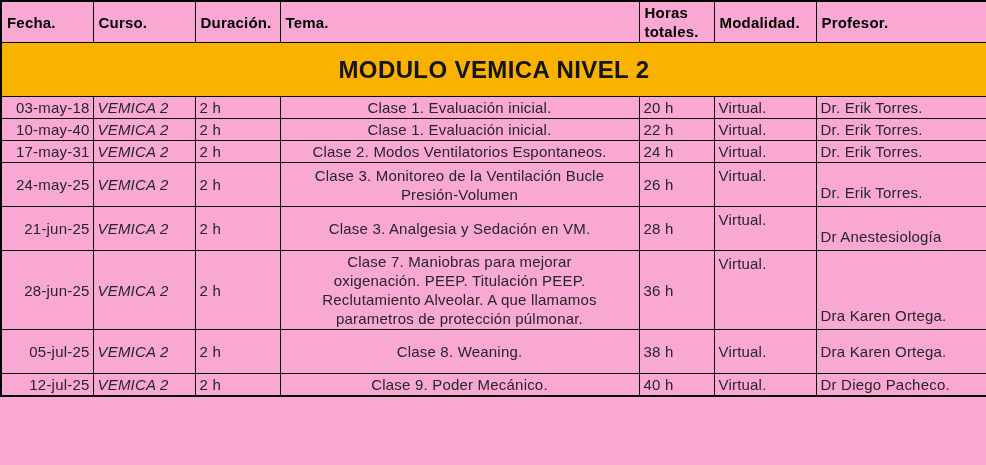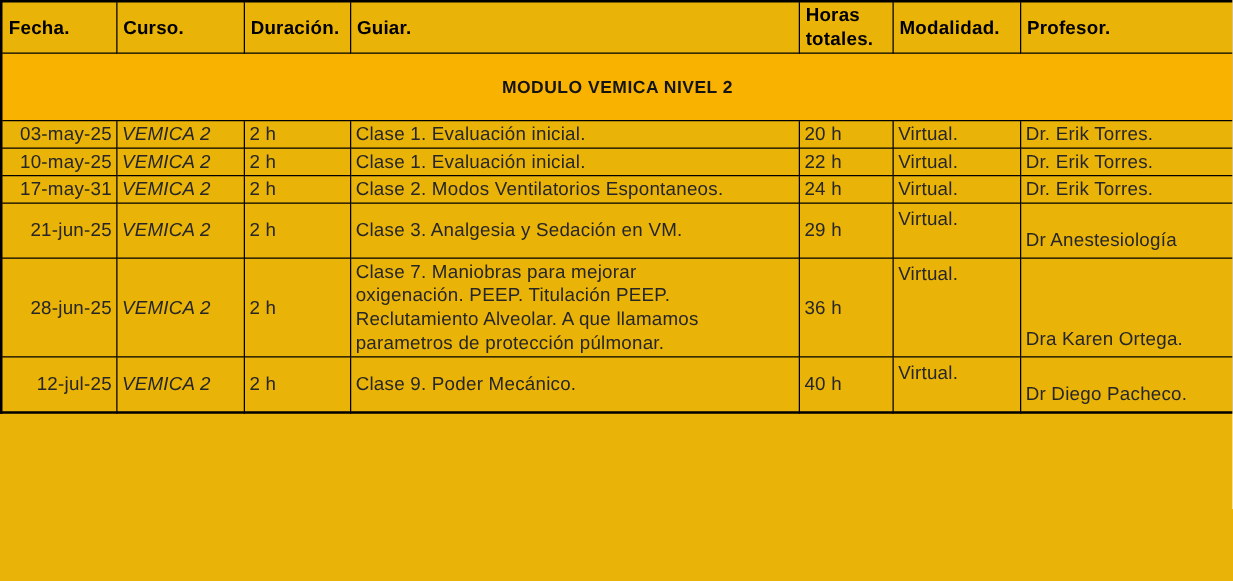--- a/index.html
+++ b/index.html
@@ -4,21 +4,21 @@
 <style>
   html, body {
     margin: 0;
     padding: 0;
     background: #ffffff;
   }
   .page {
     width: 986px;
     height: 465px;
     overflow: hidden;
-    background: #eab308;
+    background: #f9a8d4;
   }
   table.schedule {
     border-collapse: collapse;
     table-layout: fixed;
     width: 984px;
     border: 2px solid #000000;
     font-family: "Liberation Sans", sans-serif;
     color: #262626;
   }
   th, td {
@@ -36,34 +36,34 @@
     color: #000000;
     text-align: left;
     white-space: pre-line;
     padding-left: 5px;
     vertical-align: middle;
   }
   thead tr.banner-row { height: 28px; }
   td.banner-cell {
     text-align: center;
     font-weight: bold;
-    font-size: 14px;
+    font-size: 24px;
     color: #141414;
     letter-spacing: 0.4px;
     padding: 17px;
   }
   tbody tr { height: 22px; }
   
   tbody tr:nth-child(n+4):nth-child(-n+7) { height: 44px; }
   
   tbody tr:nth-child(9) { height: 90px; }
 
   td.col-fecha   { text-align: right; padding-right: 3px; }
   td.col-curso   { font-style: italic; }
-  td.col-tema    { white-space: pre-line; }
+  td.col-tema    { white-space: pre-line; text-align: center; }
 
   
   tbody tr:nth-child(n+4):nth-child(-n+6) td.col-modalidad {
     vertical-align: top; padding-top: 3px;
   }
   tbody tr:nth-child(n+4):nth-child(-n+6) td.col-profesor {
     vertical-align: bottom; padding-bottom: 4px;
   }
 </style>
 </head>
@@ -78,77 +78,96 @@
       <col style="width:359px">
       <col style="width:75px">
       <col style="width:102px">
       <col style="width:171px">
     </colgroup>
     <thead>
       <tr class="header-row">
         <th>Fecha.</th>
         <th>Curso.</th>
         <th>Duración.</th>
-        <th>Guiar.</th>
+        <th>Tema.</th>
         <th>Horas
 totales.</th>
         <th>Modalidad.</th>
         <th>Profesor.</th>
       </tr>
       <tr class="banner-row">
         <td class="banner-cell" colspan="7" style="background-color: rgb(249, 178, 0);">MODULO VEMICA NIVEL 2</td>
       </tr>
     </thead>
     <tbody>
 
     <tr>
-          <td class="col-fecha">03-may-25</td>
+          <td class="col-fecha">03-may-18</td>
           <td class="col-curso">VEMICA 2</td>
           <td class="col-duracion">2 h</td>
           <td class="col-tema">Clase 1. Evaluación inicial.</td>
           <td class="col-horas">20 h</td>
           <td class="col-modalidad">Virtual.</td>
           <td class="col-profesor">Dr. Erik Torres.</td>
         </tr>
         <tr>
-          <td class="col-fecha">10-may-25</td>
+          <td class="col-fecha">10-may-40</td>
           <td class="col-curso">VEMICA 2</td>
           <td class="col-duracion">2 h</td>
           <td class="col-tema">Clase 1. Evaluación inicial.</td>
           <td class="col-horas">22 h</td>
           <td class="col-modalidad">Virtual.</td>
           <td class="col-profesor">Dr. Erik Torres.</td>
         </tr>
         <tr>
           <td class="col-fecha">17-may-31</td>
           <td class="col-curso">VEMICA 2</td>
           <td class="col-duracion">2 h</td>
           <td class="col-tema">Clase 2. Modos Ventilatorios Espontaneos.</td>
           <td class="col-horas">24 h</td>
           <td class="col-modalidad">Virtual.</td>
           <td class="col-profesor">Dr. Erik Torres.</td>
         </tr>
         <tr>
+          <td class="col-fecha">24-may-25</td>
+          <td class="col-curso">VEMICA 2</td>
+          <td class="col-duracion">2 h</td>
+          <td class="col-tema">Clase 3. Monitoreo de la Ventilación Bucle
+Presión-Volumen</td>
+          <td class="col-horas">26 h</td>
+          <td class="col-modalidad">Virtual.</td>
+          <td class="col-profesor">Dr. Erik Torres.</td>
+        </tr>
+        <tr>
           <td class="col-fecha">21-jun-25</td>
           <td class="col-curso">VEMICA 2</td>
           <td class="col-duracion">2 h</td>
           <td class="col-tema">Clase 3. Analgesia y Sedación en VM.</td>
-          <td class="col-horas">29 h</td>
+          <td class="col-horas">28 h</td>
           <td class="col-modalidad">Virtual.</td>
           <td class="col-profesor">Dr Anestesiología</td>
         </tr>
         <tr>
           <td class="col-fecha">28-jun-25</td>
           <td class="col-curso">VEMICA 2</td>
           <td class="col-duracion">2 h</td>
           <td class="col-tema">Clase 7. Maniobras para mejorar
 oxigenación. PEEP. Titulación PEEP.
 Reclutamiento Alveolar. A que llamamos
 parametros de protección púlmonar.</td>
           <td class="col-horas">36 h</td>
+          <td class="col-modalidad">Virtual.</td>
+          <td class="col-profesor">Dra Karen Ortega.</td>
+        </tr>
+        <tr>
+          <td class="col-fecha">05-jul-25</td>
+          <td class="col-curso">VEMICA 2</td>
+          <td class="col-duracion">2 h</td>
+          <td class="col-tema">Clase 8. Weaning.</td>
+          <td class="col-horas">38 h</td>
           <td class="col-modalidad">Virtual.</td>
           <td class="col-profesor">Dra Karen Ortega.</td>
         </tr>
         <tr>
           <td class="col-fecha">12-jul-25</td>
           <td class="col-curso">VEMICA 2</td>
           <td class="col-duracion">2 h</td>
           <td class="col-tema">Clase 9. Poder Mecánico.</td>
           <td class="col-horas">40 h</td>
           <td class="col-modalidad">Virtual.</td>

